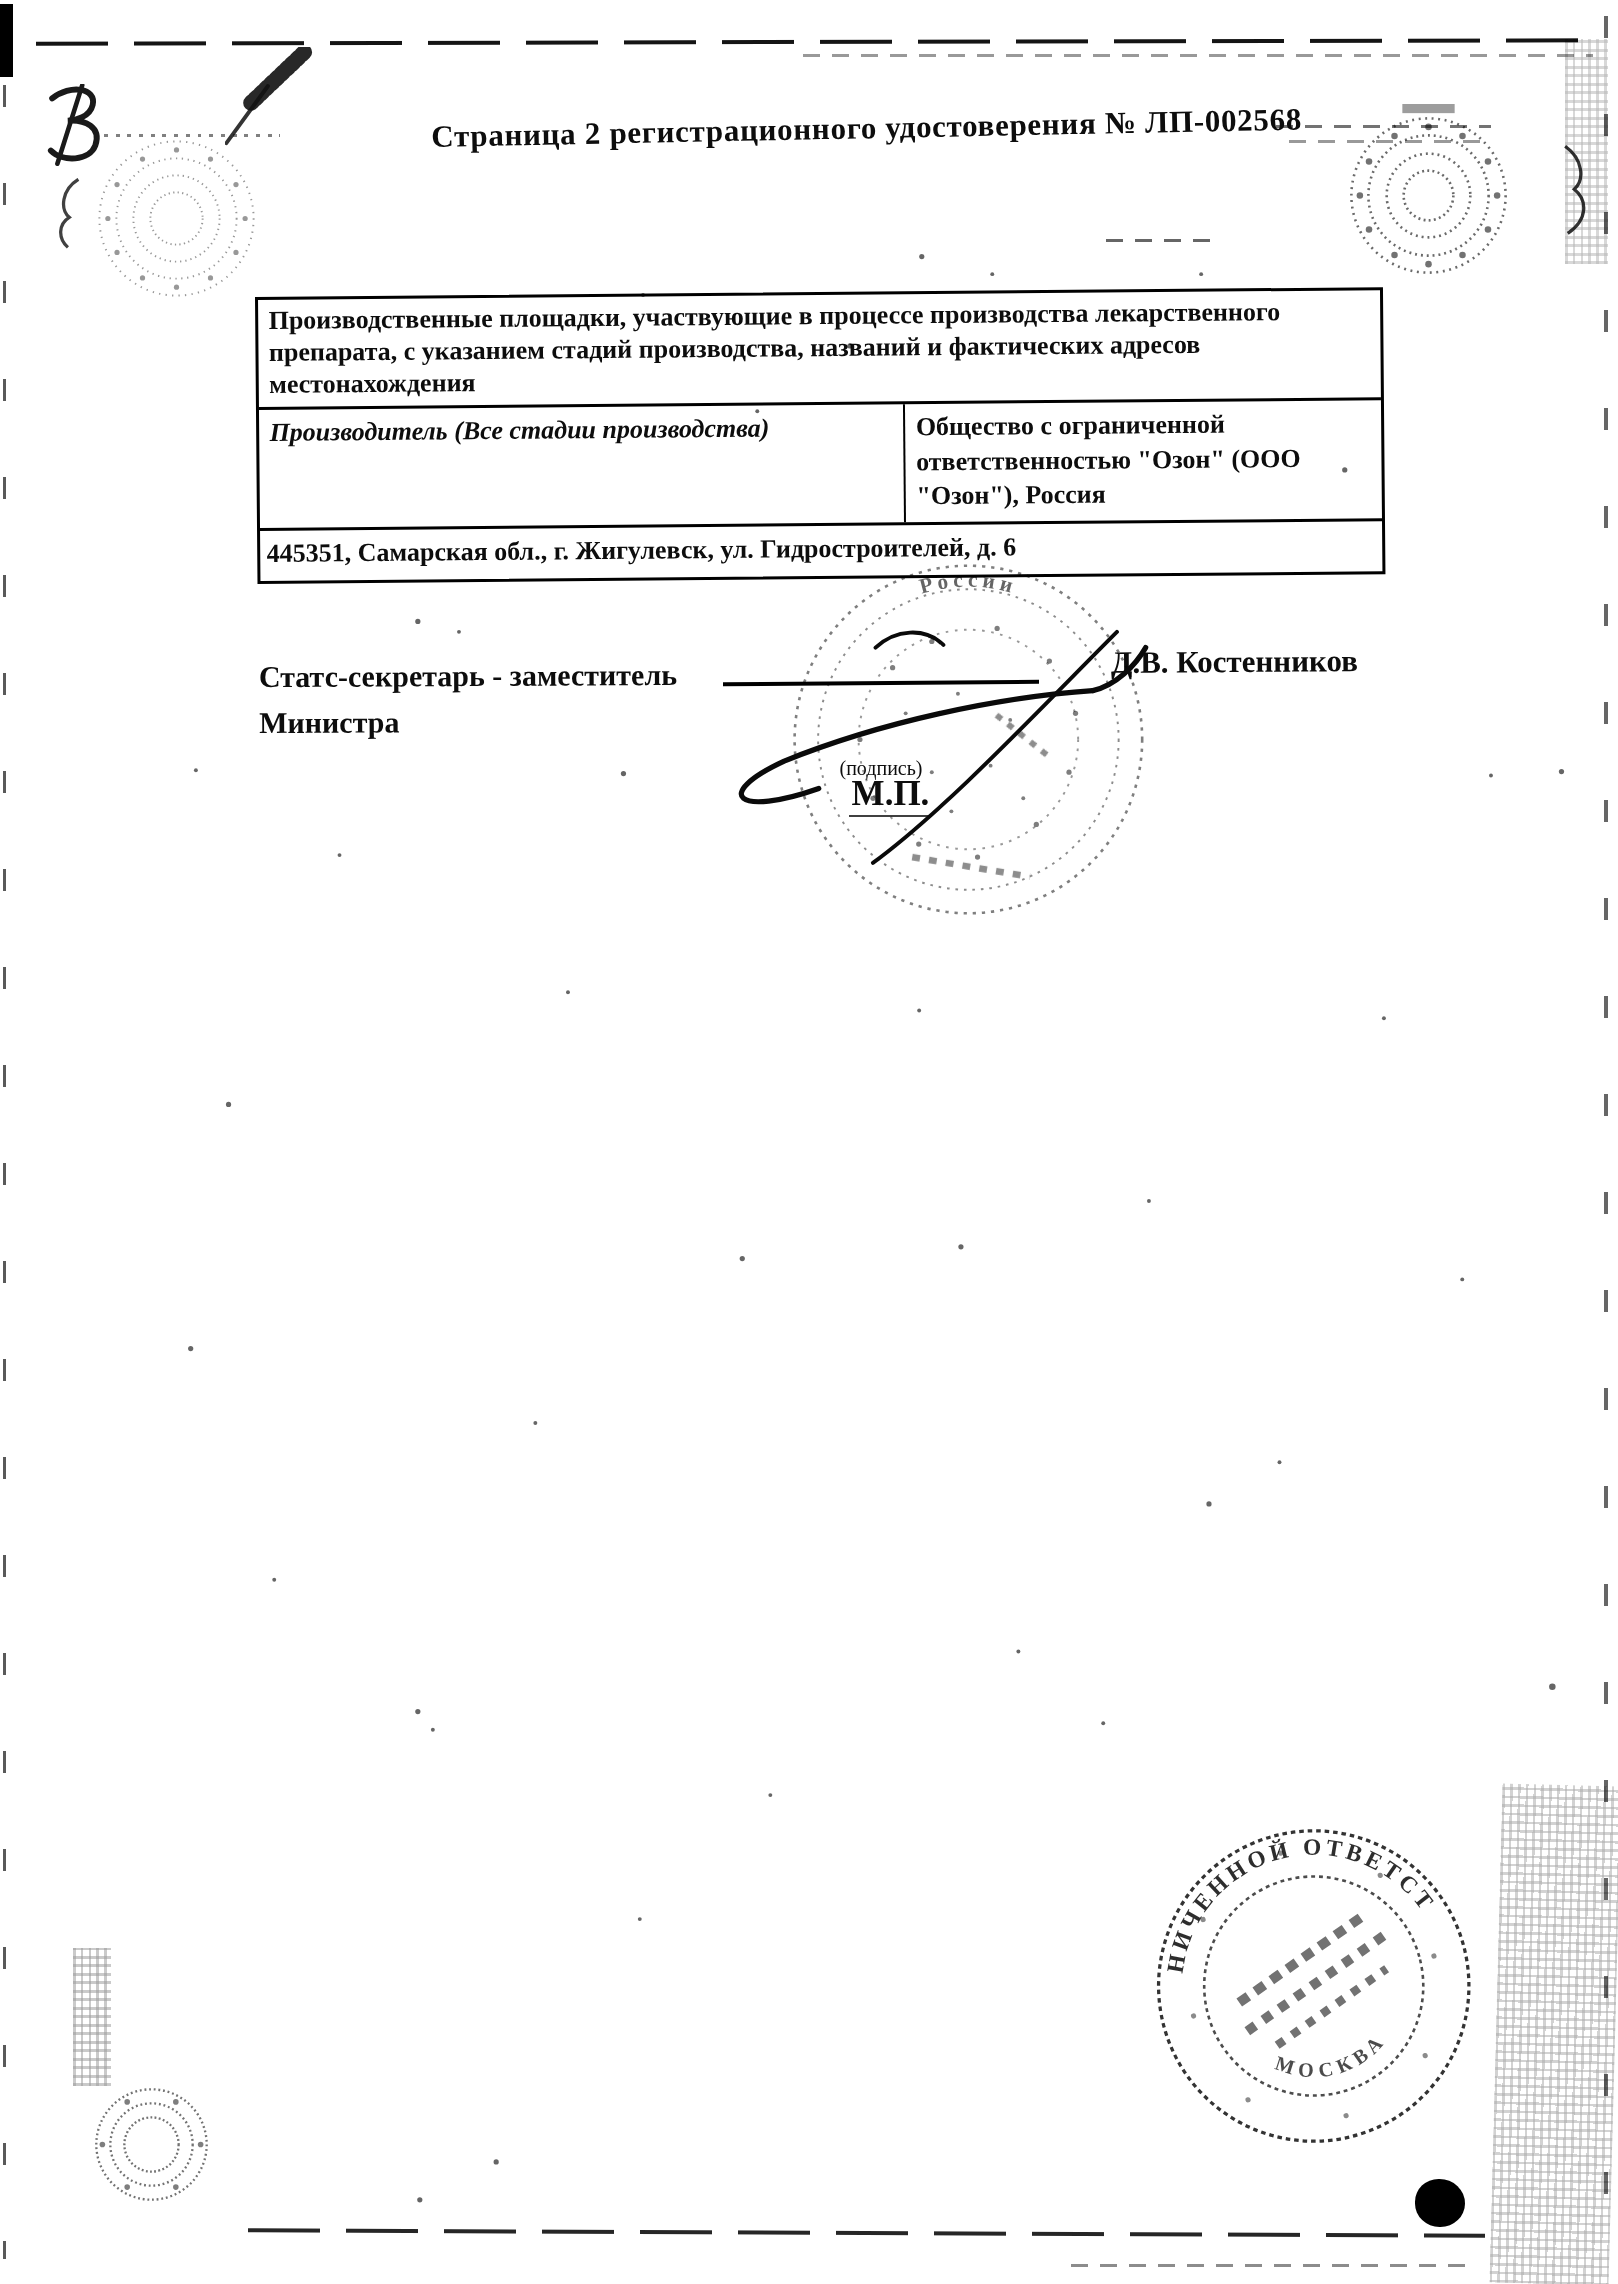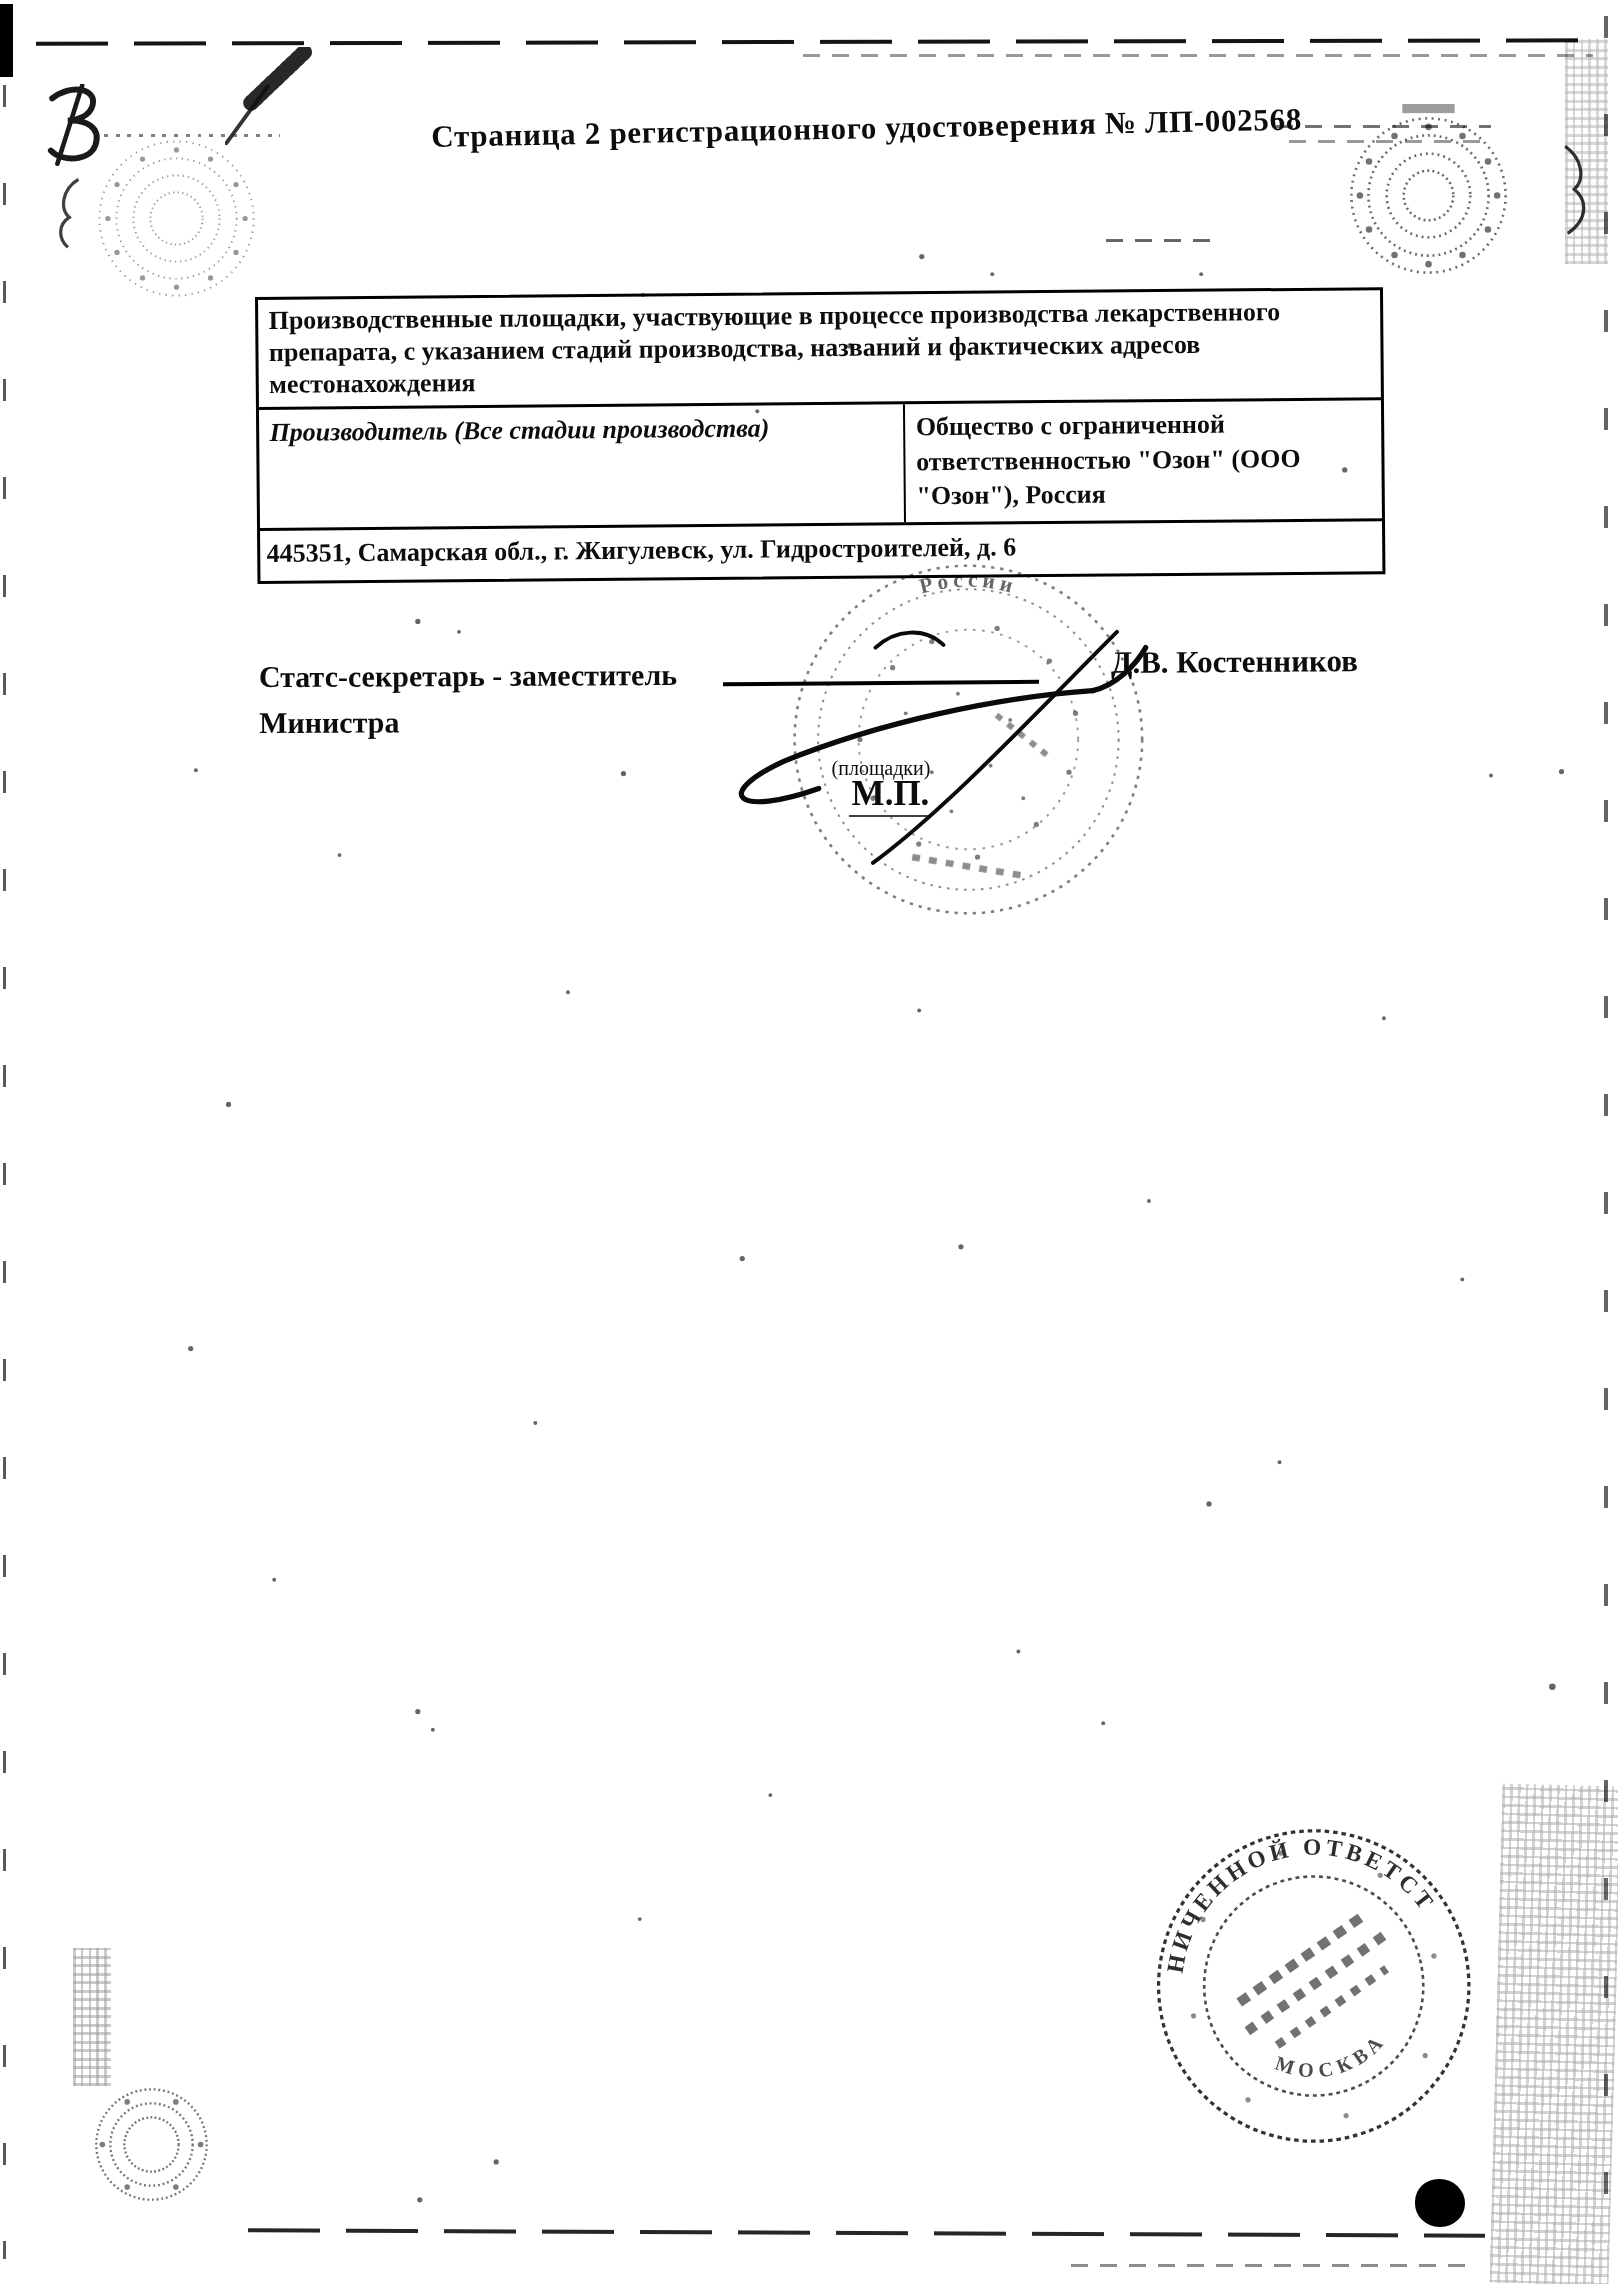--- a/index.html
+++ b/index.html
@@ -155,21 +155,21 @@
     </div>
     <div class="t-addr">445351, Самарская обл., г. Жигулевск, ул. Гидростроителей, д. 6</div>
   </div>
 
   <div class="abs sig-role">
     <div>Статс-секретарь - заместитель</div>
     <div>Министра</div>
   </div>
   <div class="abs sig-name">Д.В. Костенников</div>
   <div class="abs sig-line"></div>
-  <div class="abs sig-caption">(площадки)</div>
+  <div class="abs sig-caption">(подпись)</div>
   <div class="abs sig-mp">М.П.</div>
 
   <svg class="svg-abs" style="left:775px;top:550px;z-index:2;" width="392" height="379" viewBox="0 0 600 580">
     <defs>
       <path id="minArc" d="M 116 140 A 235 235 0 0 1 476 140"></path>
     </defs>
     <g fill="none" stroke="#000">
       <circle cx="296" cy="290" r="266" stroke-width="4" stroke-dasharray="5 9" opacity=".5"></circle>
       <circle cx="296" cy="290" r="230" stroke-width="3" stroke-dasharray="4 9" opacity=".45"></circle>
       <circle cx="296" cy="290" r="168" stroke-width="3" stroke-dasharray="4 10" opacity=".4"></circle>

